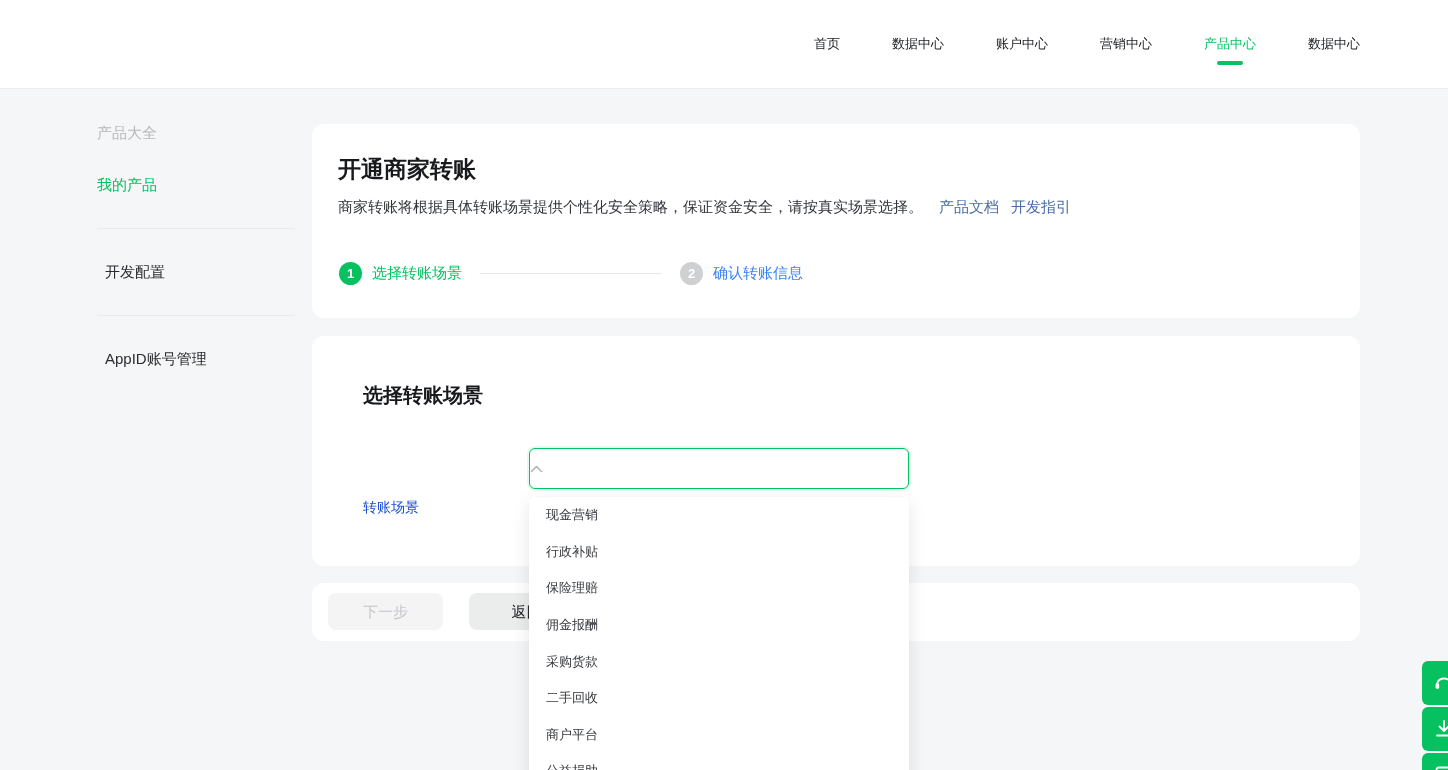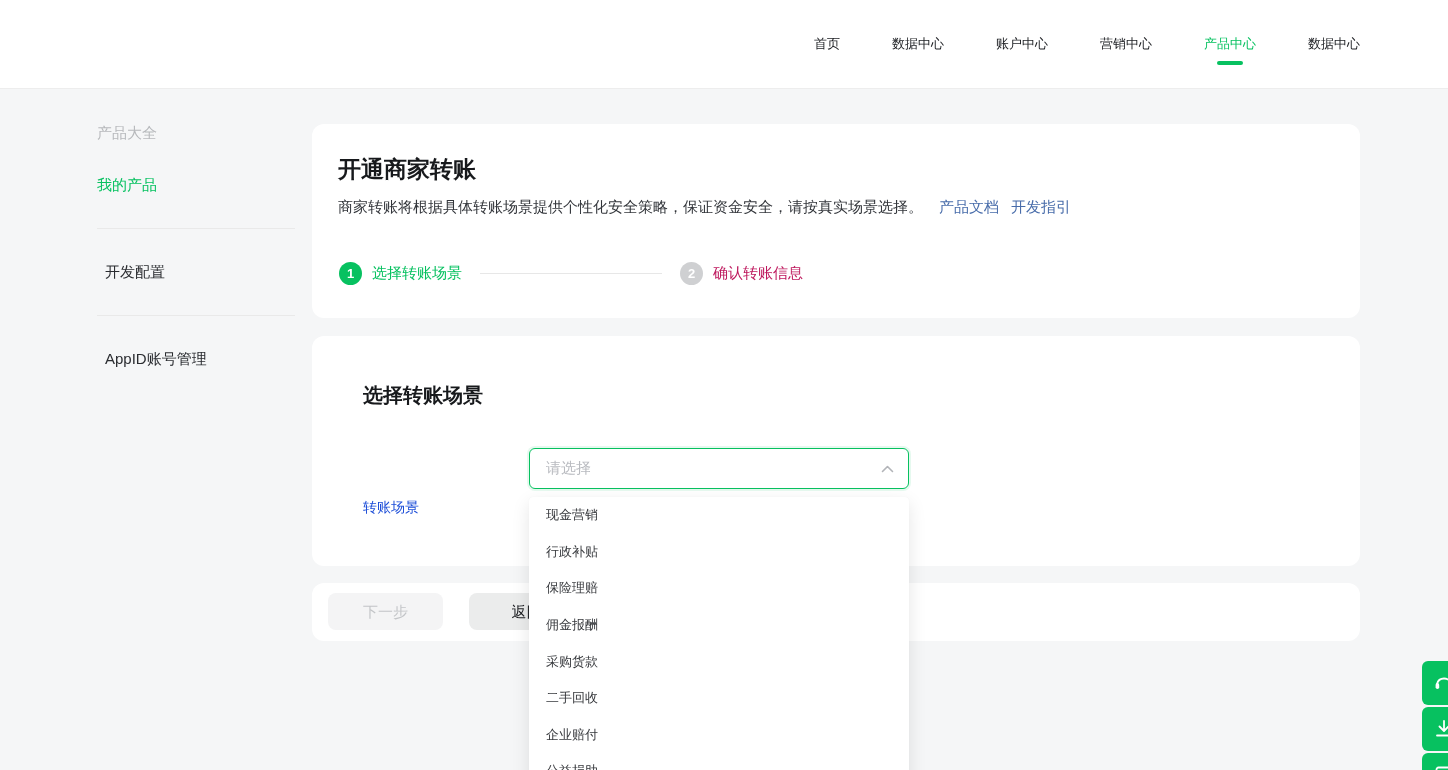--- a/index.html
+++ b/index.html
@@ -49,21 +49,21 @@
 
   .steps { position: absolute; left: 27px; top: 138px; display: flex; align-items: center; }
   .step-circle {
     width: 23px; height: 23px; border-radius: 50%; color: #ffffff;
     font-size: 13px; font-weight: 700; display: flex; align-items: center; justify-content: center;
   }
   .step-circle.active { background: #07C160; }
   .step-circle.inactive { background: #cfd0d2; }
   .step-label { font-size: 15px; margin-left: 10px; }
   .step-label.active { color: #07C160; }
-  .step-label.inactive { color: #be185d; }
+  .step-label.inactive { color: #3b82f6; }
   .step-line { width: 182px; height: 1px; background: #e7e7e7; margin: 0 18px; }
 
   .form-heading { position: absolute; left: 51px; top: 46px; font-size: 20px; font-weight: 700; color: #17191c; }
   .form-label { position: absolute; left: 51px; top: 128px; font-size: 14px; color: #1d4ed8; margin-top: 35px; }
 
   .select-box {
     position: absolute; left: 217px; top: 112px; width: 380px; height: 41px;
     background: #ffffff; border: 1px solid #07C160; border-radius: 6px;
     box-shadow: 0 0 0 2px rgba(7,193,96,0.10);
     display: flex; align-items: center; cursor: pointer;
@@ -132,40 +132,39 @@
       <div class="step-line"></div>
       <div class="step-circle inactive">2</div>
       <div class="step-label inactive">确认转账信息</div>
     </div>
   </div>
 
   <div class="card card-form">
     <div class="form-heading">选择转账场景</div>
     <div class="form-label">转账场景</div>
     <div class="select-box">
-      <span class="select-placeholder">请选择</span>
       <svg class="select-caret" width="13" height="8" viewBox="0 0 13 8">
         <path d="M1.5 6.5 L6.5 1.5 L11.5 6.5" fill="none" stroke="#b2b4b8" stroke-width="1.6" stroke-linecap="round" stroke-linejoin="round"></path>
       </svg>
     </div>
   </div>
 
   <div class="card card-actions">
     <button class="btn btn-next" disabled="">下一步</button>
     <button class="btn btn-back">返回</button>
   </div>
 
   <div class="dropdown">
     <div class="dropdown-item">现金营销</div>
     <div class="dropdown-item">行政补贴</div>
     <div class="dropdown-item">保险理赔</div>
     <div class="dropdown-item">佣金报酬</div>
     <div class="dropdown-item">采购货款</div>
     <div class="dropdown-item">二手回收</div>
-    <div class="dropdown-item">企业赔付</div>
+    <div class="dropdown-item">商户平台</div>
     <div class="dropdown-item">公益捐助</div>
   </div>
 
   <div class="float-stack">
     <div class="float-btn">
       <svg width="22" height="22" viewBox="0 0 22 22">
         <path d="M4 12 A7.2 7.2 0 0 1 18 12" fill="none" stroke="#ffffff" stroke-width="1.8" stroke-linecap="round"></path>
         <rect x="2.6" y="11" width="3.6" height="6" rx="1.8" fill="#ffffff"></rect>
         <rect x="15.8" y="11" width="3.6" height="6" rx="1.8" fill="#ffffff"></rect>
       </svg>

